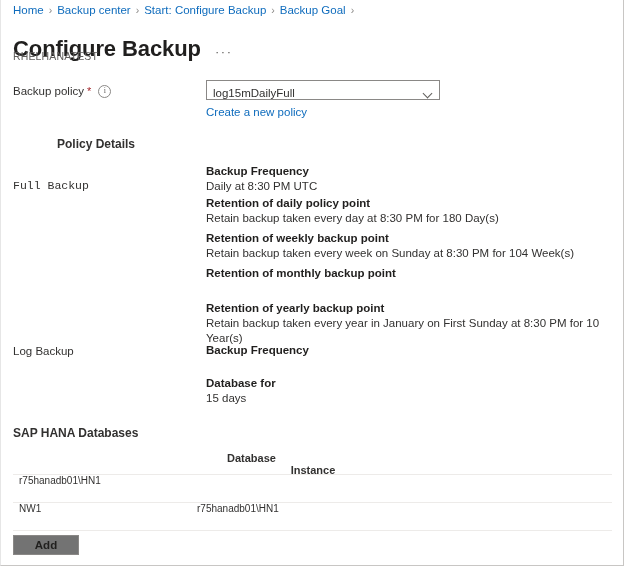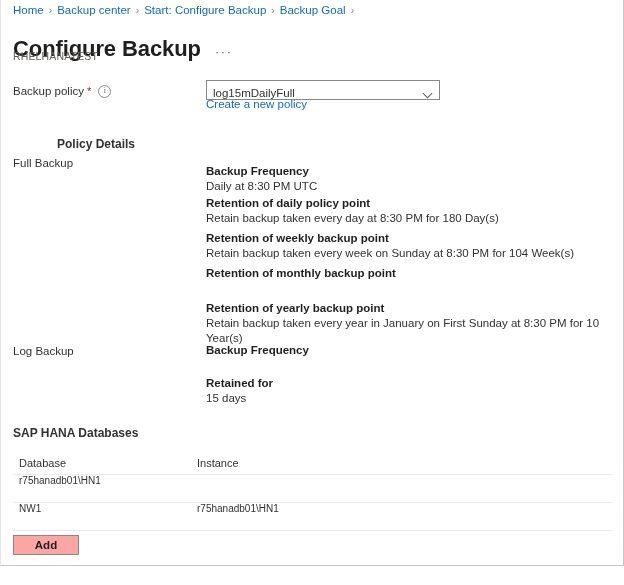--- a/index.html
+++ b/index.html
@@ -141,21 +141,21 @@
     width: 6px;
     height: 6px;
     border-right: 1.3px solid #605e5c;
     border-bottom: 1.3px solid #605e5c;
     transform: rotate(45deg);
   }
 
   .create-link {
     position: absolute;
     left: 205px;
-    top: 96px;
+    top: 104px;
     font-size: 11.5px;
     line-height: 16px;
     color: #0f6cbd;
     cursor: pointer;
   }
 
   
   .section-heading {
     position: absolute;
     left: 12px;
@@ -168,21 +168,21 @@
   #databases-heading { top: 425px; }
 
   
   .group-label {
     position: absolute;
     left: 12px;
     font-size: 11.5px;
     line-height: 16px;
     color: #323130;
   }
-  #full-backup-label { top: 155px; }
+  #full-backup-label { top: 178px; font-family: Liberation Mono, monospace; }
   #log-backup-label { top: 343px; }
 
   .detail-block {
     position: absolute;
     left: 205px;
     width: 410px;
   }
   .detail-title {
     font-size: 11.5px;
     line-height: 15px;
@@ -201,22 +201,23 @@
     left: 12px;
     top: 452px;
     width: 599px;
   }
   .db-head {
     display: flex;
     height: 22px;
     align-items: center;
     border-bottom: 1px solid #edebe9;
     font-size: 11px;
-    font-weight: 400;
-    color: #323130;
+    font-weight: 700;
+    color: #323130;
+    flex-direction: column;
   }
   .db-row {
     display: flex;
     height: 27px;
     align-items: flex-start;
     border-bottom: 1px solid #edebe9;
     font-size: 10px;
     color: #323130;
   }
   .col-db { width: 183px; padding-left: 6px; box-sizing: border-box; }
@@ -224,21 +225,21 @@
 
   
   .add-button {
     position: absolute;
     left: 12px;
     top: 535px;
     width: 66px;
     height: 20px;
     box-sizing: border-box;
     border: 1px solid #8a8886;
-    background: #fca5a5;
+    background: #737373;
     font-family: "Liberation Sans", sans-serif;
     font-size: 11.5px;
     font-weight: 600;
     color: #201f1e;
     cursor: pointer;
     padding: 0;
     line-height: 18px;
   }
 </style>
 </head>
@@ -304,21 +305,21 @@
     <div class="detail-text">Retain backup taken every year in January on First Sunday at 8:30 PM for 10 Year(s)</div>
   </div>
 
   <div class="group-label" id="log-backup-label">Log Backup</div>
 
   <div class="detail-block" style="top:343px">
     <div class="detail-title">Backup Frequency</div>
   </div>
 
   <div class="detail-block" style="top:376px">
-    <div class="detail-title">Retained for</div>
+    <div class="detail-title">Database for</div>
     <div class="detail-text">15 days</div>
   </div>
 
   <div class="section-heading" id="databases-heading">SAP HANA Databases</div>
 
   <div class="db-table">
     <div class="db-head">
       <div class="col-db">Database</div>
       <div class="col-inst">Instance</div>
     </div>

